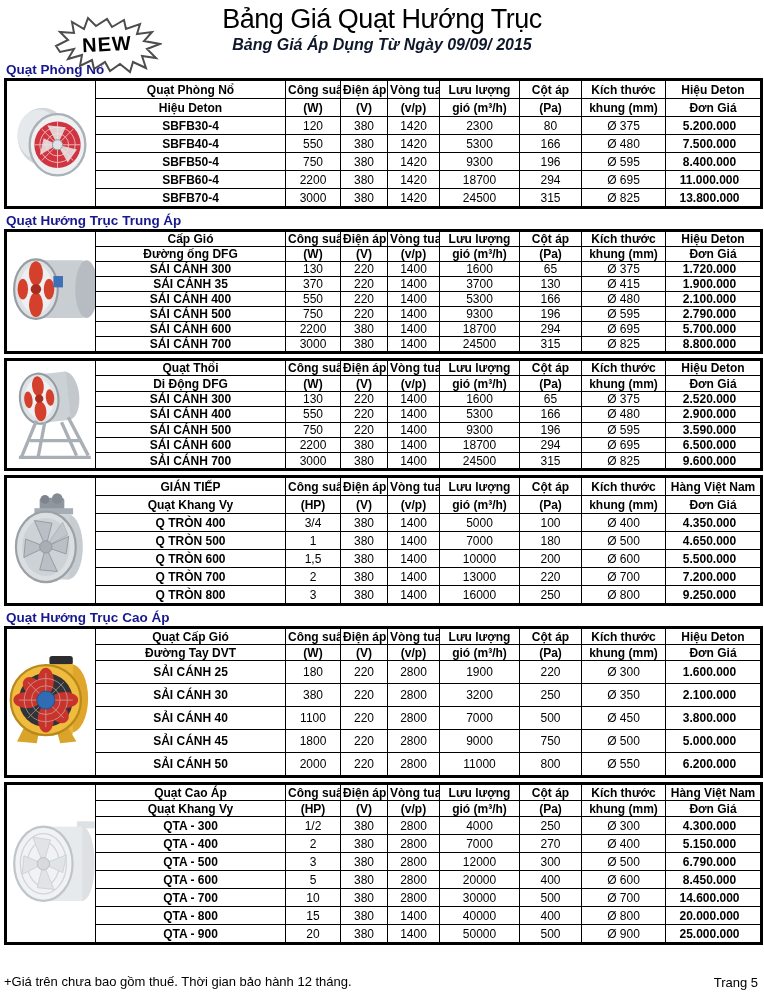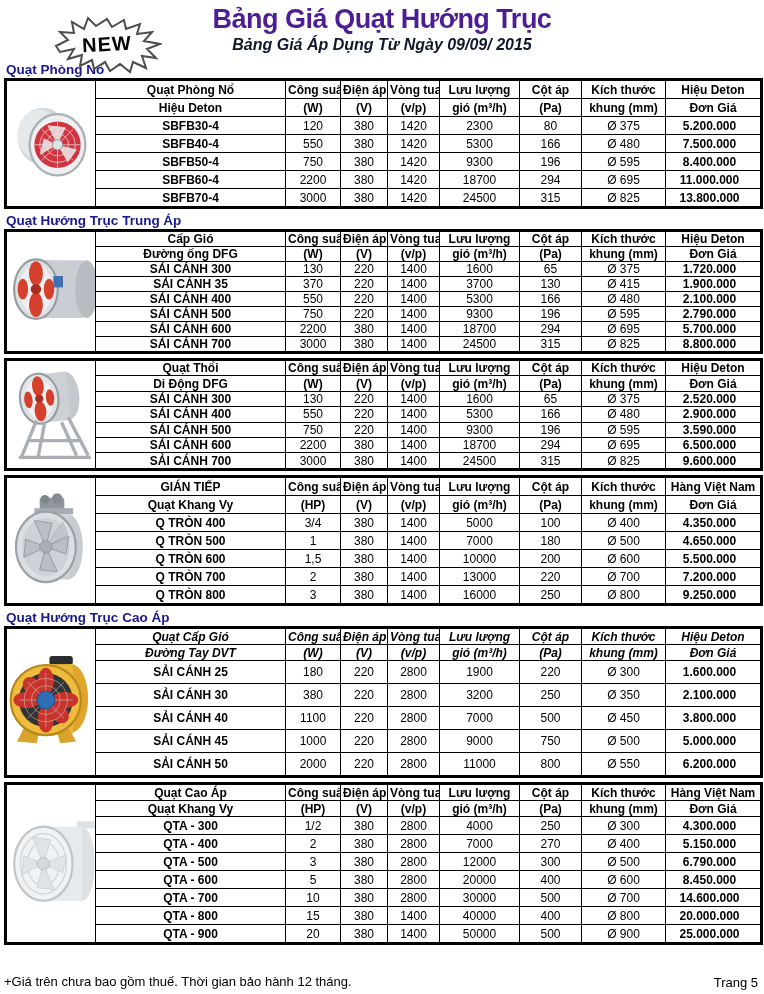--- a/index.html
+++ b/index.html
@@ -2,21 +2,21 @@
 <html><head>
 <meta charset="utf-8">
 <style>
   html,body{margin:0;padding:0;}
   body{
     width:764px;height:994px;background:#ffffff;position:relative;
     font-family:"Liberation Sans","DejaVu Sans",sans-serif;color:#000;
     overflow:hidden;
   }
   .doc-header{position:relative;text-align:center;padding-top:4px;height:56px;}
-  .page-title{font-size:27px;line-height:30px;font-weight:700;color:#4c1d95;letter-spacing:-0.5px;}
+  .page-title{font-size:27px;line-height:30px;font-weight:400;color:#000000;letter-spacing:-0.5px;}
   .page-subtitle{font-size:16px;line-height:21px;font-weight:700;font-style:italic;color:#0f172a;}
   .new-badge{position:absolute;left:52px;top:16px;width:110px;height:58px;}
   .new-badge svg{position:absolute;left:0;top:0;}
   .new-badge .new-text{
     position:absolute;left:0;top:17px;width:110px;text-align:center;
     font-weight:700;font-size:20px;letter-spacing:1px;transform:rotate(-3deg);
   }
   #sections{padding:0 4px;}
   .section-label{
     font-size:13.5px;font-weight:700;color:#17178f;
@@ -29,21 +29,21 @@
   .price-table th,.price-table td{
     border:1px solid #000;padding:0 2px;text-align:center;
     font-size:12px;overflow:hidden;white-space:nowrap;
   }
   .price-table th{font-weight:700;}
   .price-table td.c-model{font-weight:700;}
   .price-table td.c-price{font-weight:700;text-align:center;padding-right:9px;}
   .price-table td.fan-cell{background:#fff;vertical-align:middle;padding:1px;}
   .tb-a th,.tb-a td{height:17px;}
   .tb-b th,.tb-b td{height:14px;}
-  .tb-c th{height:15px;font-style:italic;} .tb-c td{height:22px;}
+  .tb-c th{height:15px;} .tb-c td{height:22px;}
   .tb-d th{height:15px;} .tb-d td{height:17px;}
   .doc-footer{position:absolute;left:4px;right:4px;bottom:4px;}
   .note-title{font-size:13px;font-weight:700;text-decoration:underline;line-height:16px;}
   .note-line{font-size:13px;line-height:17px;}
   .page-number{position:absolute;right:2px;bottom:0;font-size:13px;}
 </style>
 </head>
 <body>
 
 <div class="doc-header">
@@ -566,21 +566,21 @@
           <td>1100</td>
           <td>220</td>
           <td>2800</td>
           <td>7000</td>
           <td>500</td>
           <td>Ø 450</td>
           <td class="c-price">3.800.000</td>
         </tr>
         <tr>
           <td class="c-model">SẢI CÁNH 45</td>
-          <td>1000</td>
+          <td>1800</td>
           <td>220</td>
           <td>2800</td>
           <td>9000</td>
           <td>750</td>
           <td>Ø 500</td>
           <td class="c-price">5.000.000</td>
         </tr>
         <tr>
           <td class="c-model">SẢI CÁNH 50</td>
           <td>2000</td>

